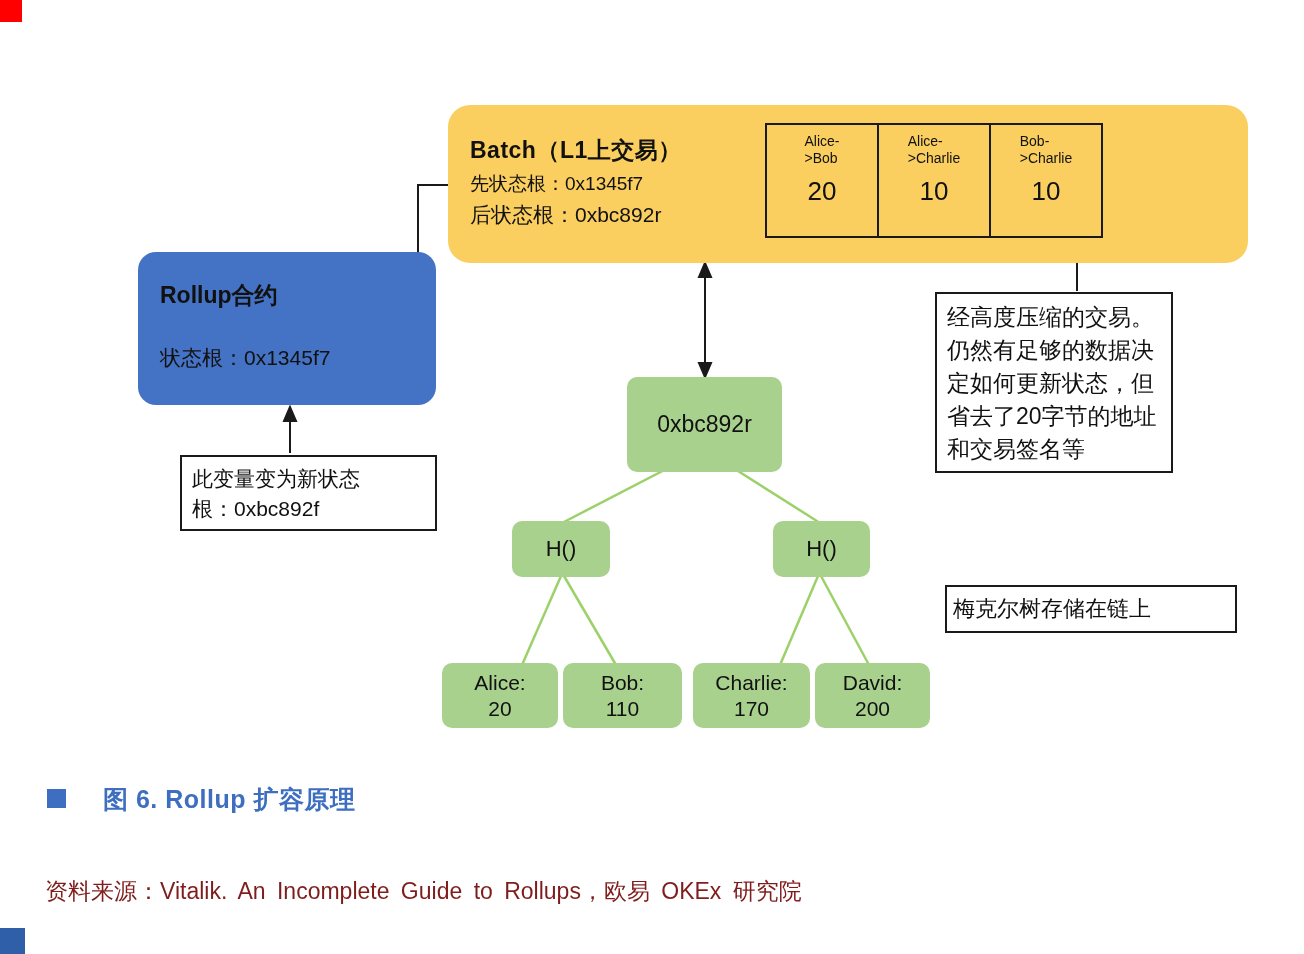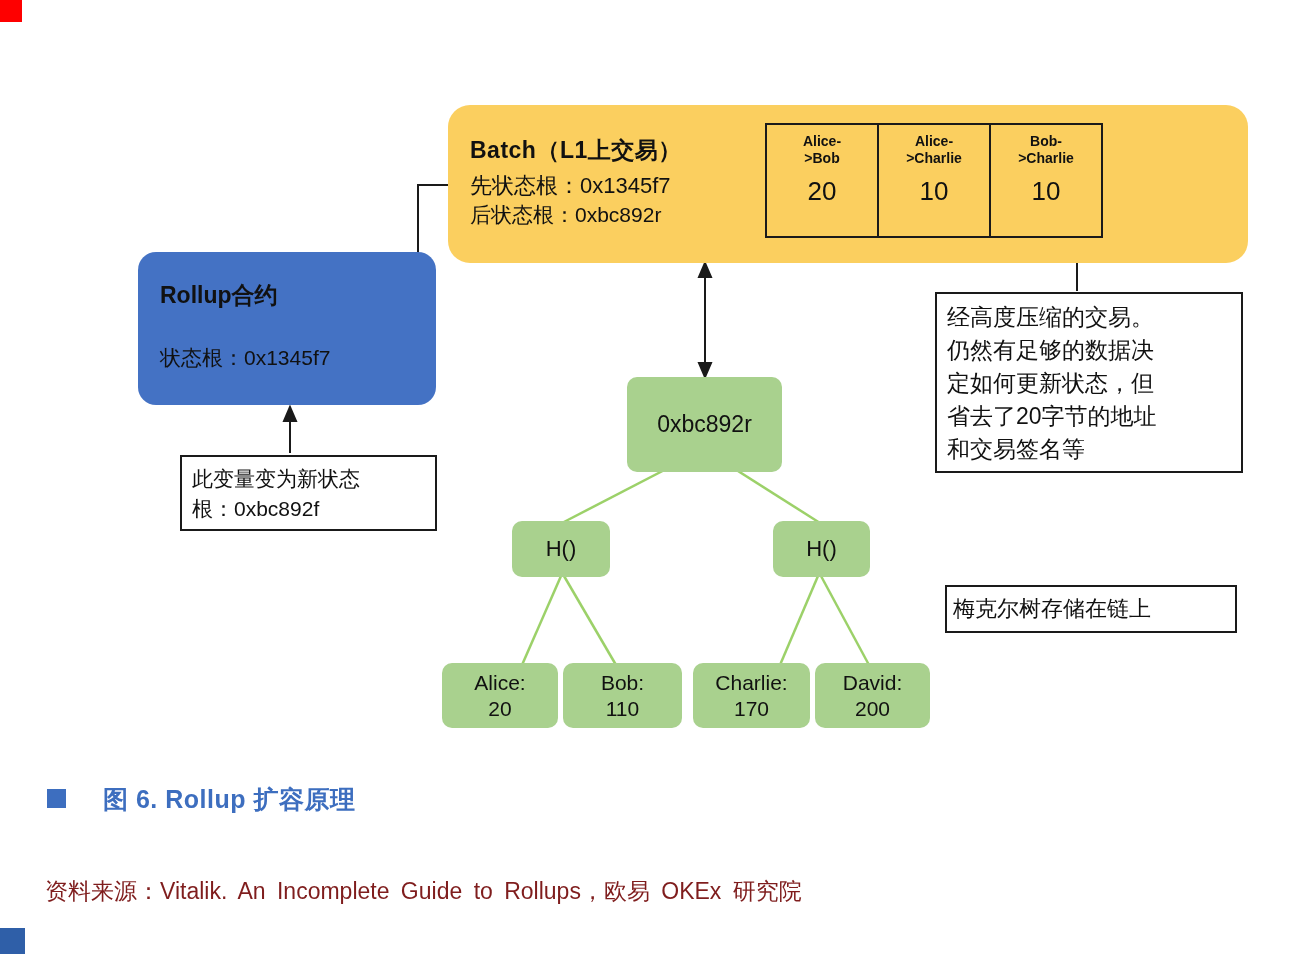--- a/index.html
+++ b/index.html
@@ -14,37 +14,37 @@
   
   .corner-red  { left:0; top:0; width:22px; height:22px; background:#fe0000; }
   .corner-blue { left:0; top:928px; width:25px; height:26px; background:#2f5fa8; }
 
   
   .connectors { left:0; top:0; width:1304px; height:954px; pointer-events:none; }
 
   
   .batch-box { left:448px; top:105px; width:800px; height:158px; background:#fbcf5f; border-radius:22px; }
   .batch-title { position:absolute; left:22px; top:30px; font-size:23px; font-weight:bold; letter-spacing:0.5px; }
-  .batch-pre  { position:absolute; left:22px; top:66px; font-size:22px; }
+  .batch-pre  { position:absolute; left:22px; top:66px; font-size:19px; }
   .batch-post { position:absolute; left:22px; top:96px; font-size:21px; }
   .tx-table { position:absolute; left:317px; top:18px; width:338px; height:115px; display:flex; border:2px solid #1a1a1a; }
   .tx-cell { flex:1 1 0; display:flex; flex-direction:column; align-items:center; }
   .tx-cell + .tx-cell { border-left:2px solid #1a1a1a; }
-  .tx-head { font-size:14px; line-height:17px; font-weight:bold; text-align:center; margin-top:8px; }
+  .tx-head { font-size:14px; line-height:17px; font-weight:normal; margin-top:8px; }
   .tx-val  { font-size:26px; text-align:center; margin-top:9px; }
 
   
   .rollup-box { left:90px; top:252px; width:298px; height:153px; background:#4472c4; border-radius:18px;margin-left:48px; }
   .rollup-title { position:absolute; left:22px; top:28px; font-size:23px; font-weight:bold; }
   .rollup-state { position:absolute; left:22px; top:92px; font-size:21px; }
 
   
   .note { background:#ffffff; border:2px solid #1a1a1a; }
   .note-new-root   { left:180px; top:455px; width:257px; height:76px; padding:7px 10px; font-size:21px; line-height:30px; }
-  .note-compressed { left:935px; top:292px; width:308px; height:181px; padding:7px 10px; font-size:23px; line-height:33px; }
+  .note-compressed { left:935px; top:292px; width:238px; height:181px; padding:7px 10px; font-size:23px; line-height:33px; }
   .note-merkle     { left:945px; top:585px; width:292px; height:48px; font-size:22px; line-height:43px; padding-left:6px; }
 
   
   .gnode { background:#a9d18e; border-radius:10px; display:flex; flex-direction:column;
            align-items:center; justify-content:center; text-align:center; }
   .node-root { left:627px; top:377px; width:155px; height:95px; font-size:23px; }
   .node-hl   { left:512px; top:521px; width:98px;  height:56px; font-size:22px; }
   .node-hr   { left:773px; top:521px; width:97px;  height:56px; font-size:22px; }
   .leaf      { top:663px; height:65px; font-size:21px; line-height:26px; }
   .leaf-0 { left:442px; width:116px; }

